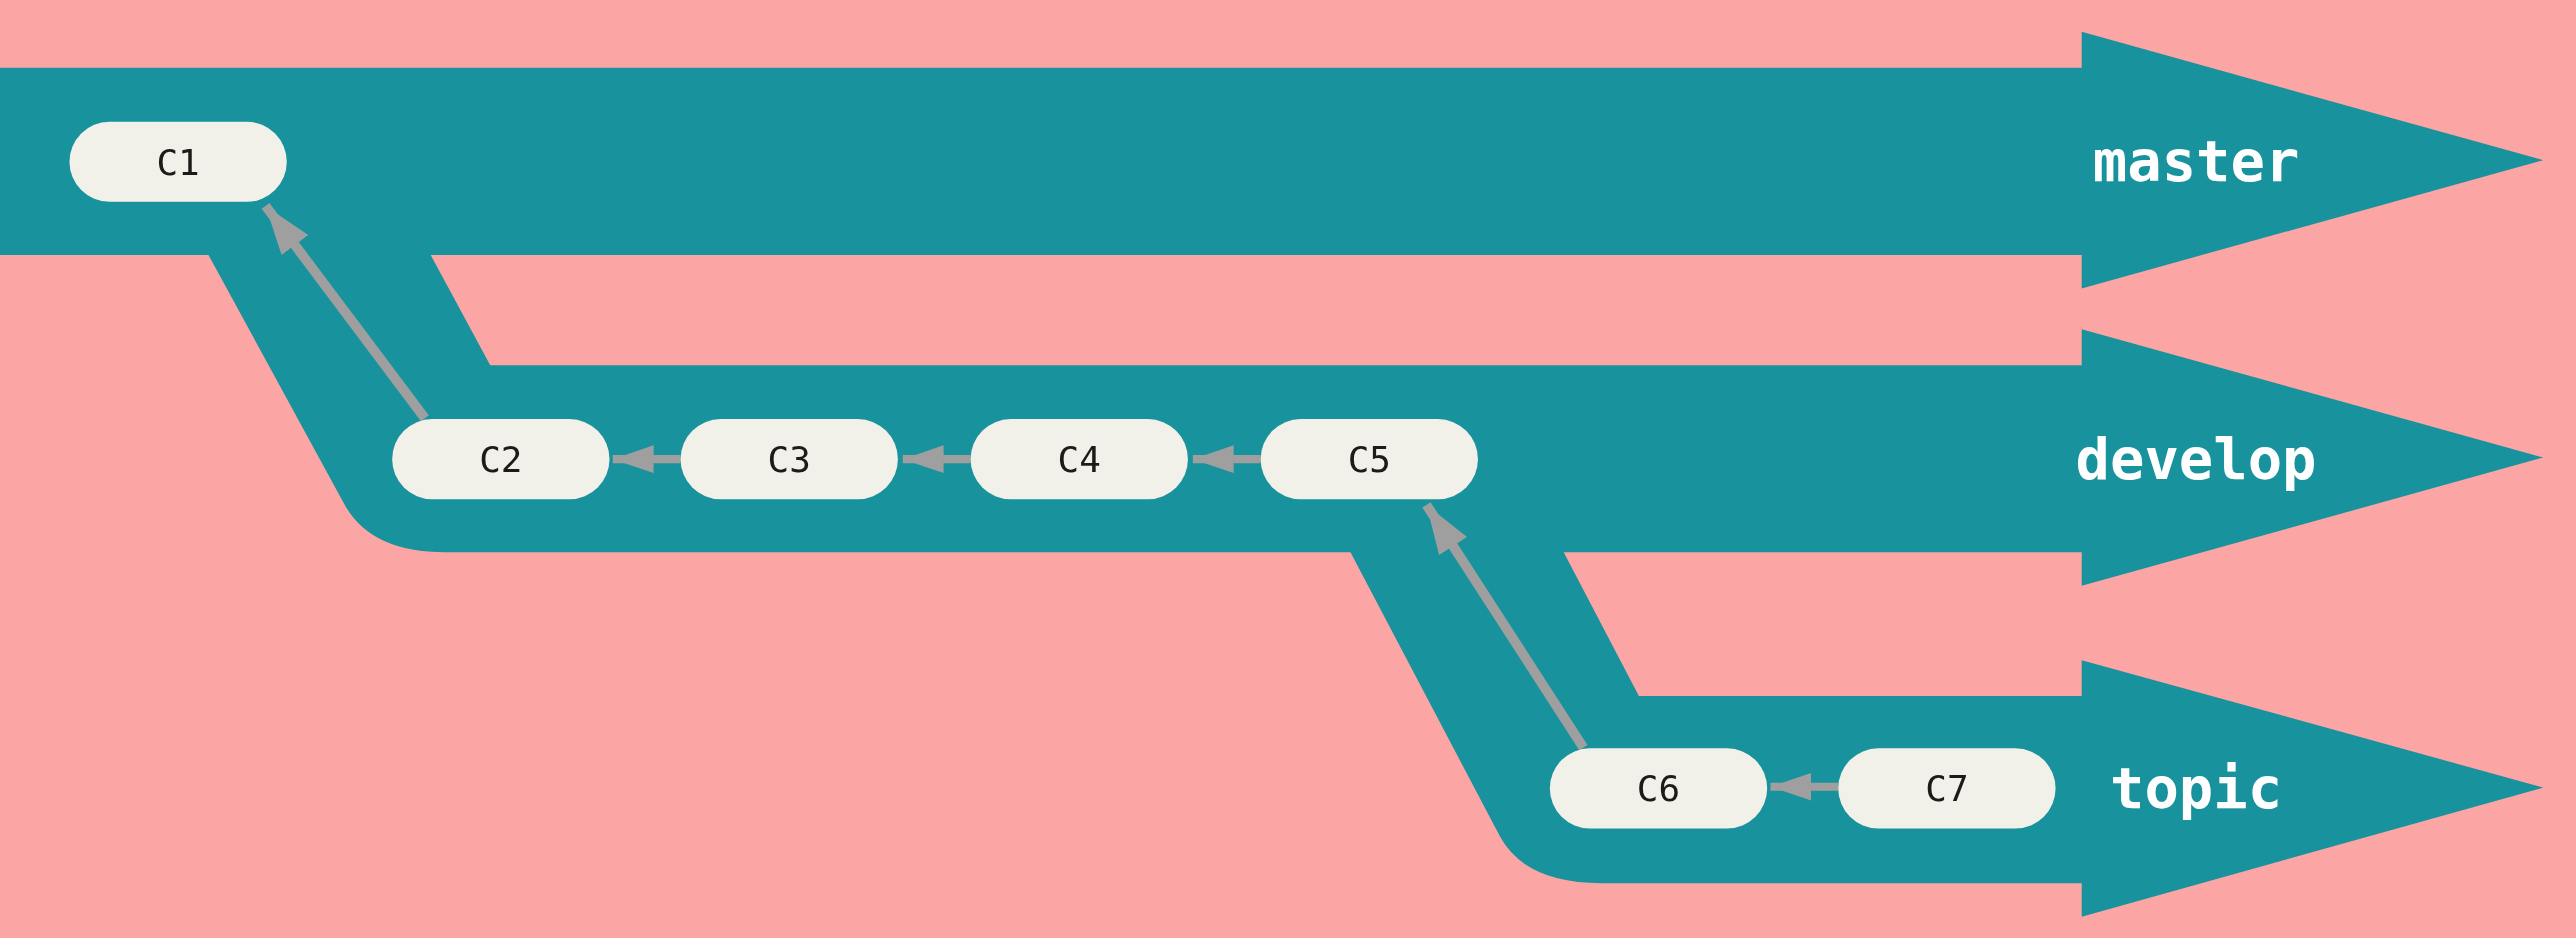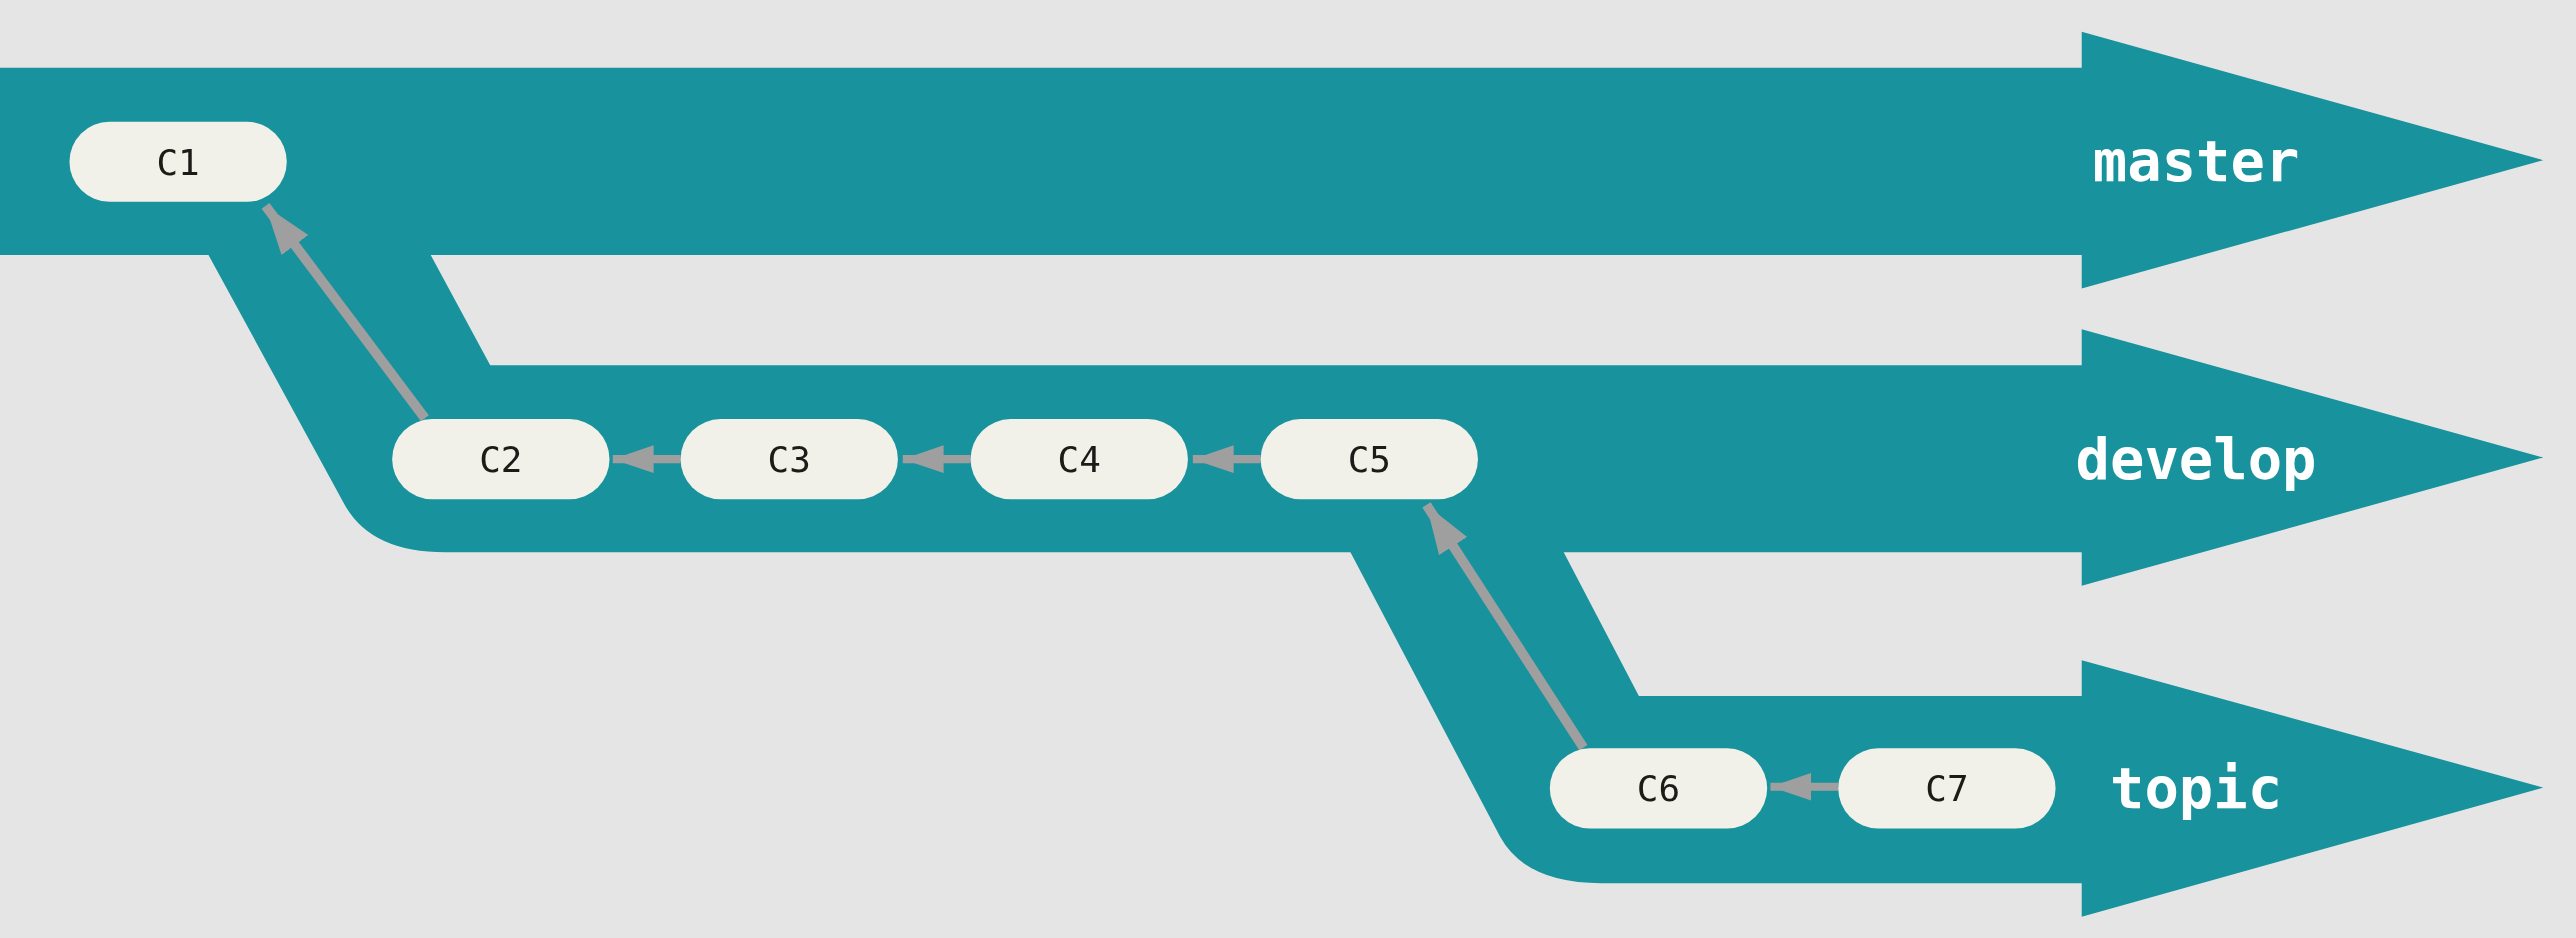--- a/index.html
+++ b/index.html
@@ -3,21 +3,21 @@
 <meta charset="utf-8">
 <title>Git Branch Diagram</title>
 <style>
   html, body {
     margin: 0;
     padding: 0;
     background: #000000;
   }
   .stage {
     width: 100%;
-    background: #e5e5e5;
+    background: #fca5a5;
   }
   svg {
     display: block;
     width: 100%;
     height: auto;
   }
   text {
     font-family: "DejaVu Sans Mono", "Liberation Mono", monospace;
   }
   .branch-label {

